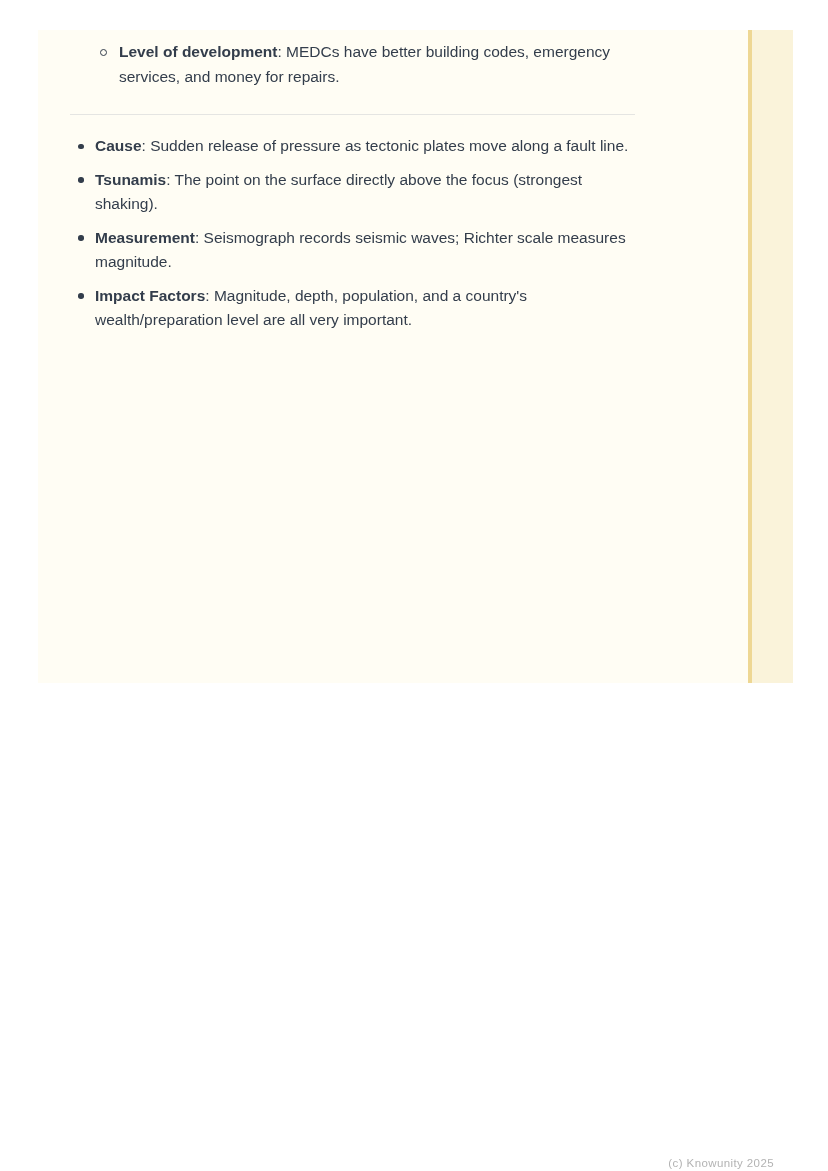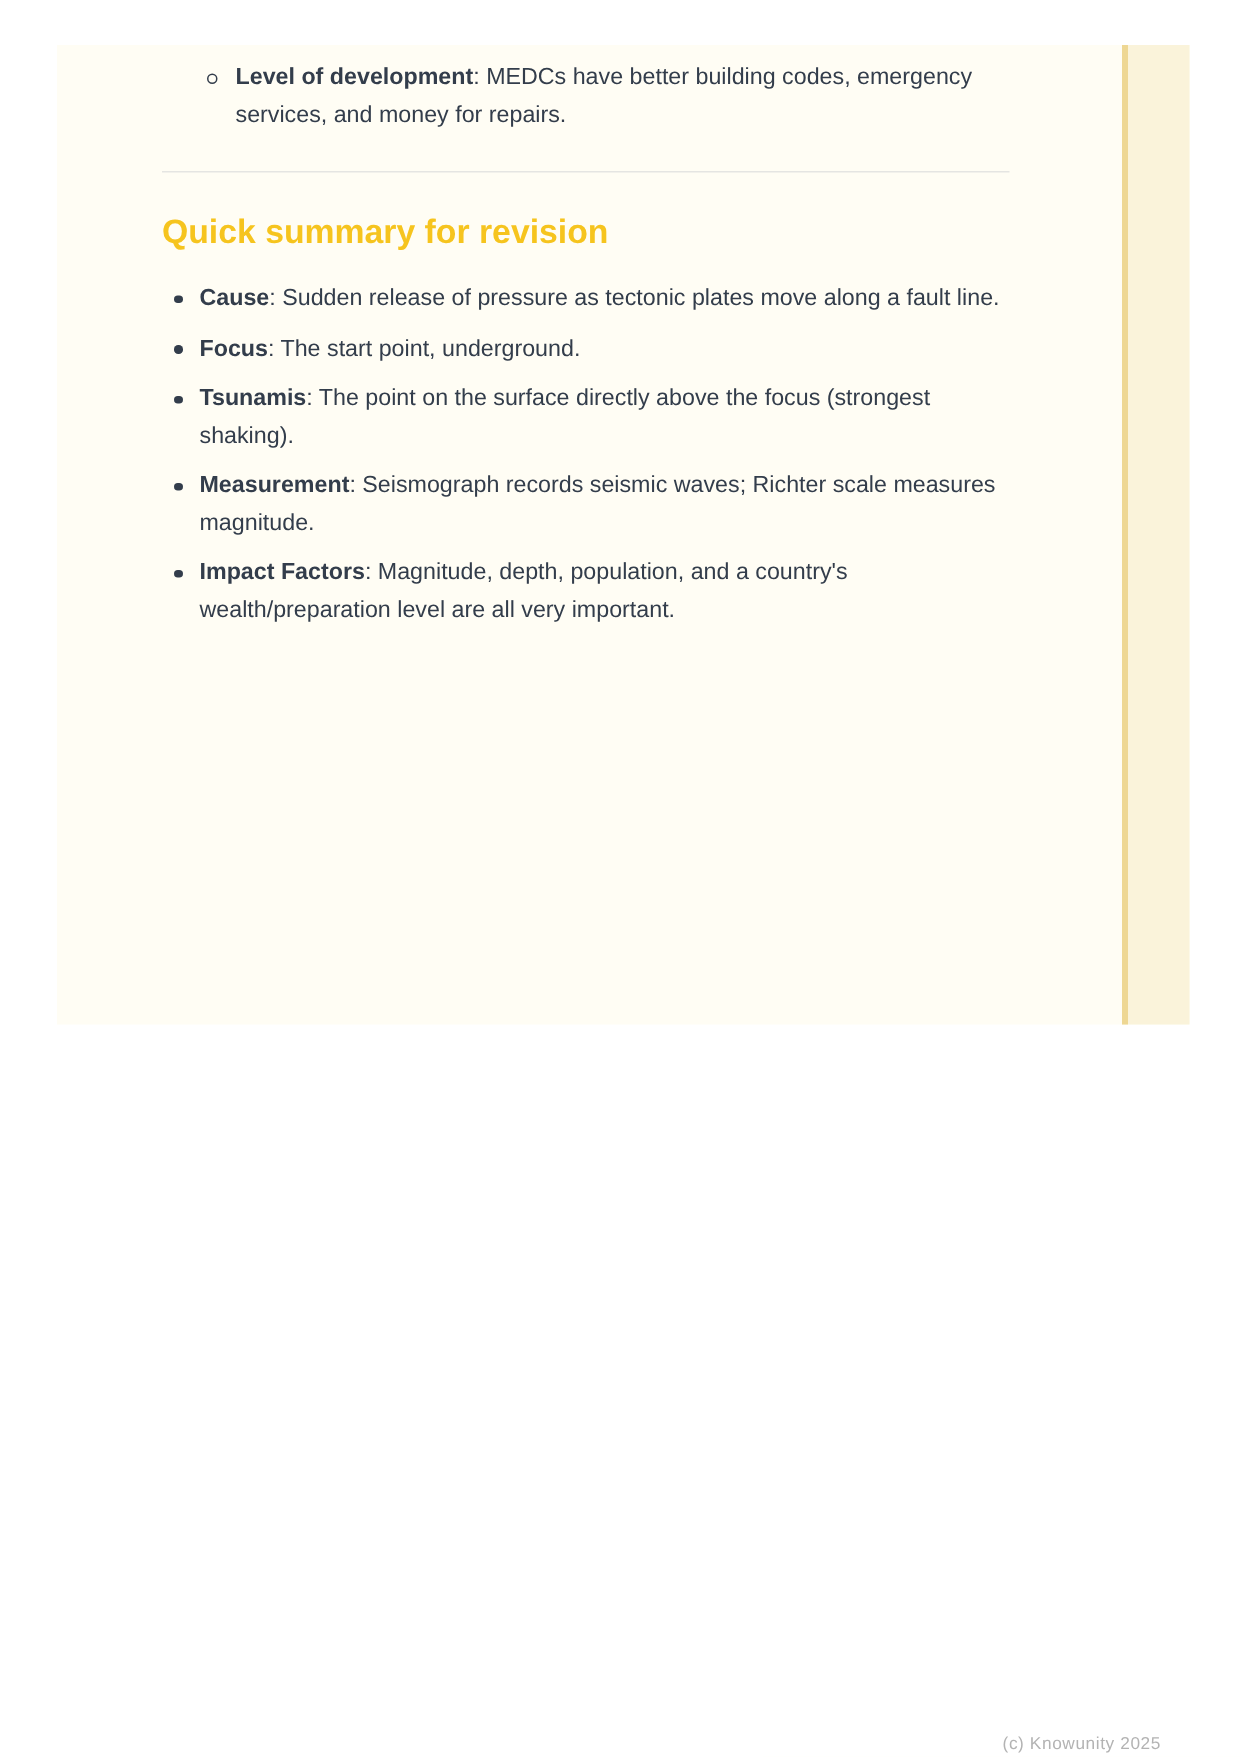--- a/index.html
+++ b/index.html
@@ -23,21 +23,20 @@
     background:#faf3da;
     border-left:4px solid #eed793;
   }
   .content {
     position:absolute;
     left:32px; top:10px;
     width:578px;
     color:#333d4b;
     font-size:15.5px;
     line-height:24.5px;
-    margin-left:38px;
   }
   .li { position:relative; }
   .li-text { display:block; }
   .marker { position:absolute; display:block; }
   
   .sub { padding-left:49px; margin-bottom:18px; }
   .sub .marker {
     left:30px; top:8.5px;
     width:7px; height:7px;
     border:1.5px solid #333d4b;
@@ -86,30 +85,25 @@
   <div class="content">
 
     <div class="li sub">
       <span class="marker"></span>
       <span class="li-text"><strong>Level of development</strong><span>: MEDCs have better building codes, emergency services, and money for repairs.</span></span>
     </div>
 
 
     <hr class="divider">
 
-    <h2 class="heading">Quick summary for revision</h2>
 
     <ul class="summary-list">
       <li class="li main">
         <span class="marker"></span>
         <span class="li-text"><strong>Cause</strong><span>: Sudden release of pressure as tectonic plates move along a fault line.</span></span>
-      </li>
-      <li class="li main">
-        <span class="marker"></span>
-        <span class="li-text"><strong>Focus</strong><span>: The start point, underground.</span></span>
       </li>
       <li class="li main">
         <span class="marker"></span>
         <span class="li-text"><strong>Tsunamis</strong><span>: The point on the surface directly above the focus (strongest shaking).</span></span>
       </li>
       <li class="li main">
         <span class="marker"></span>
         <span class="li-text"><strong>Measurement</strong><span>: Seismograph records seismic waves; Richter scale measures magnitude.</span></span>
       </li>
       <li class="li main">

